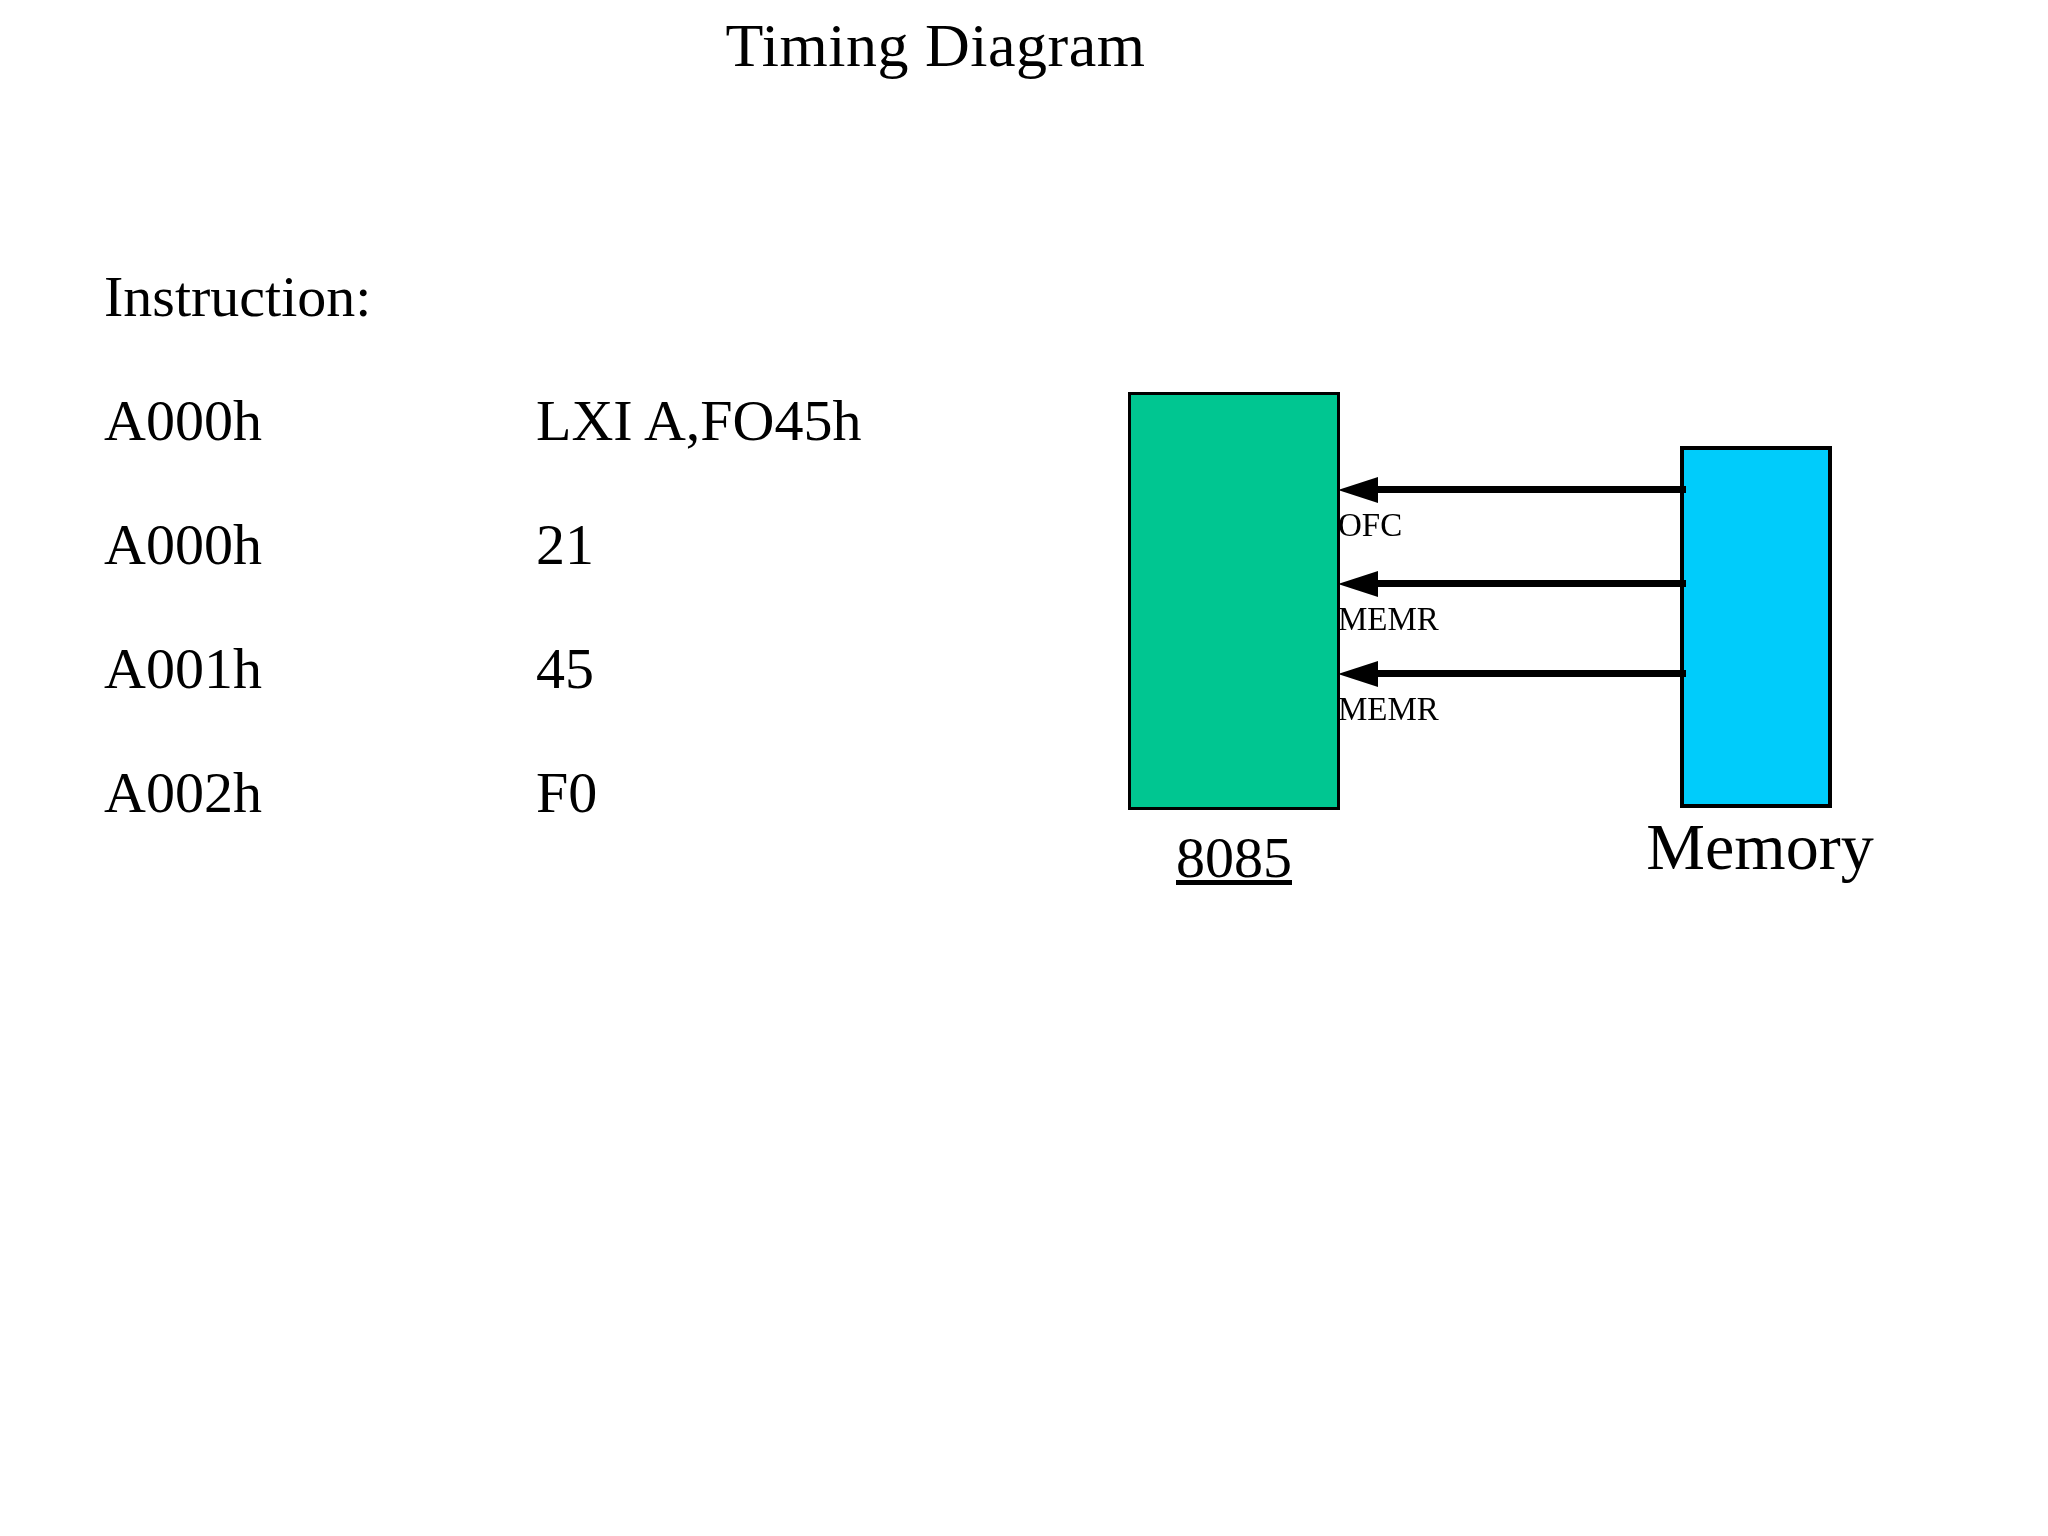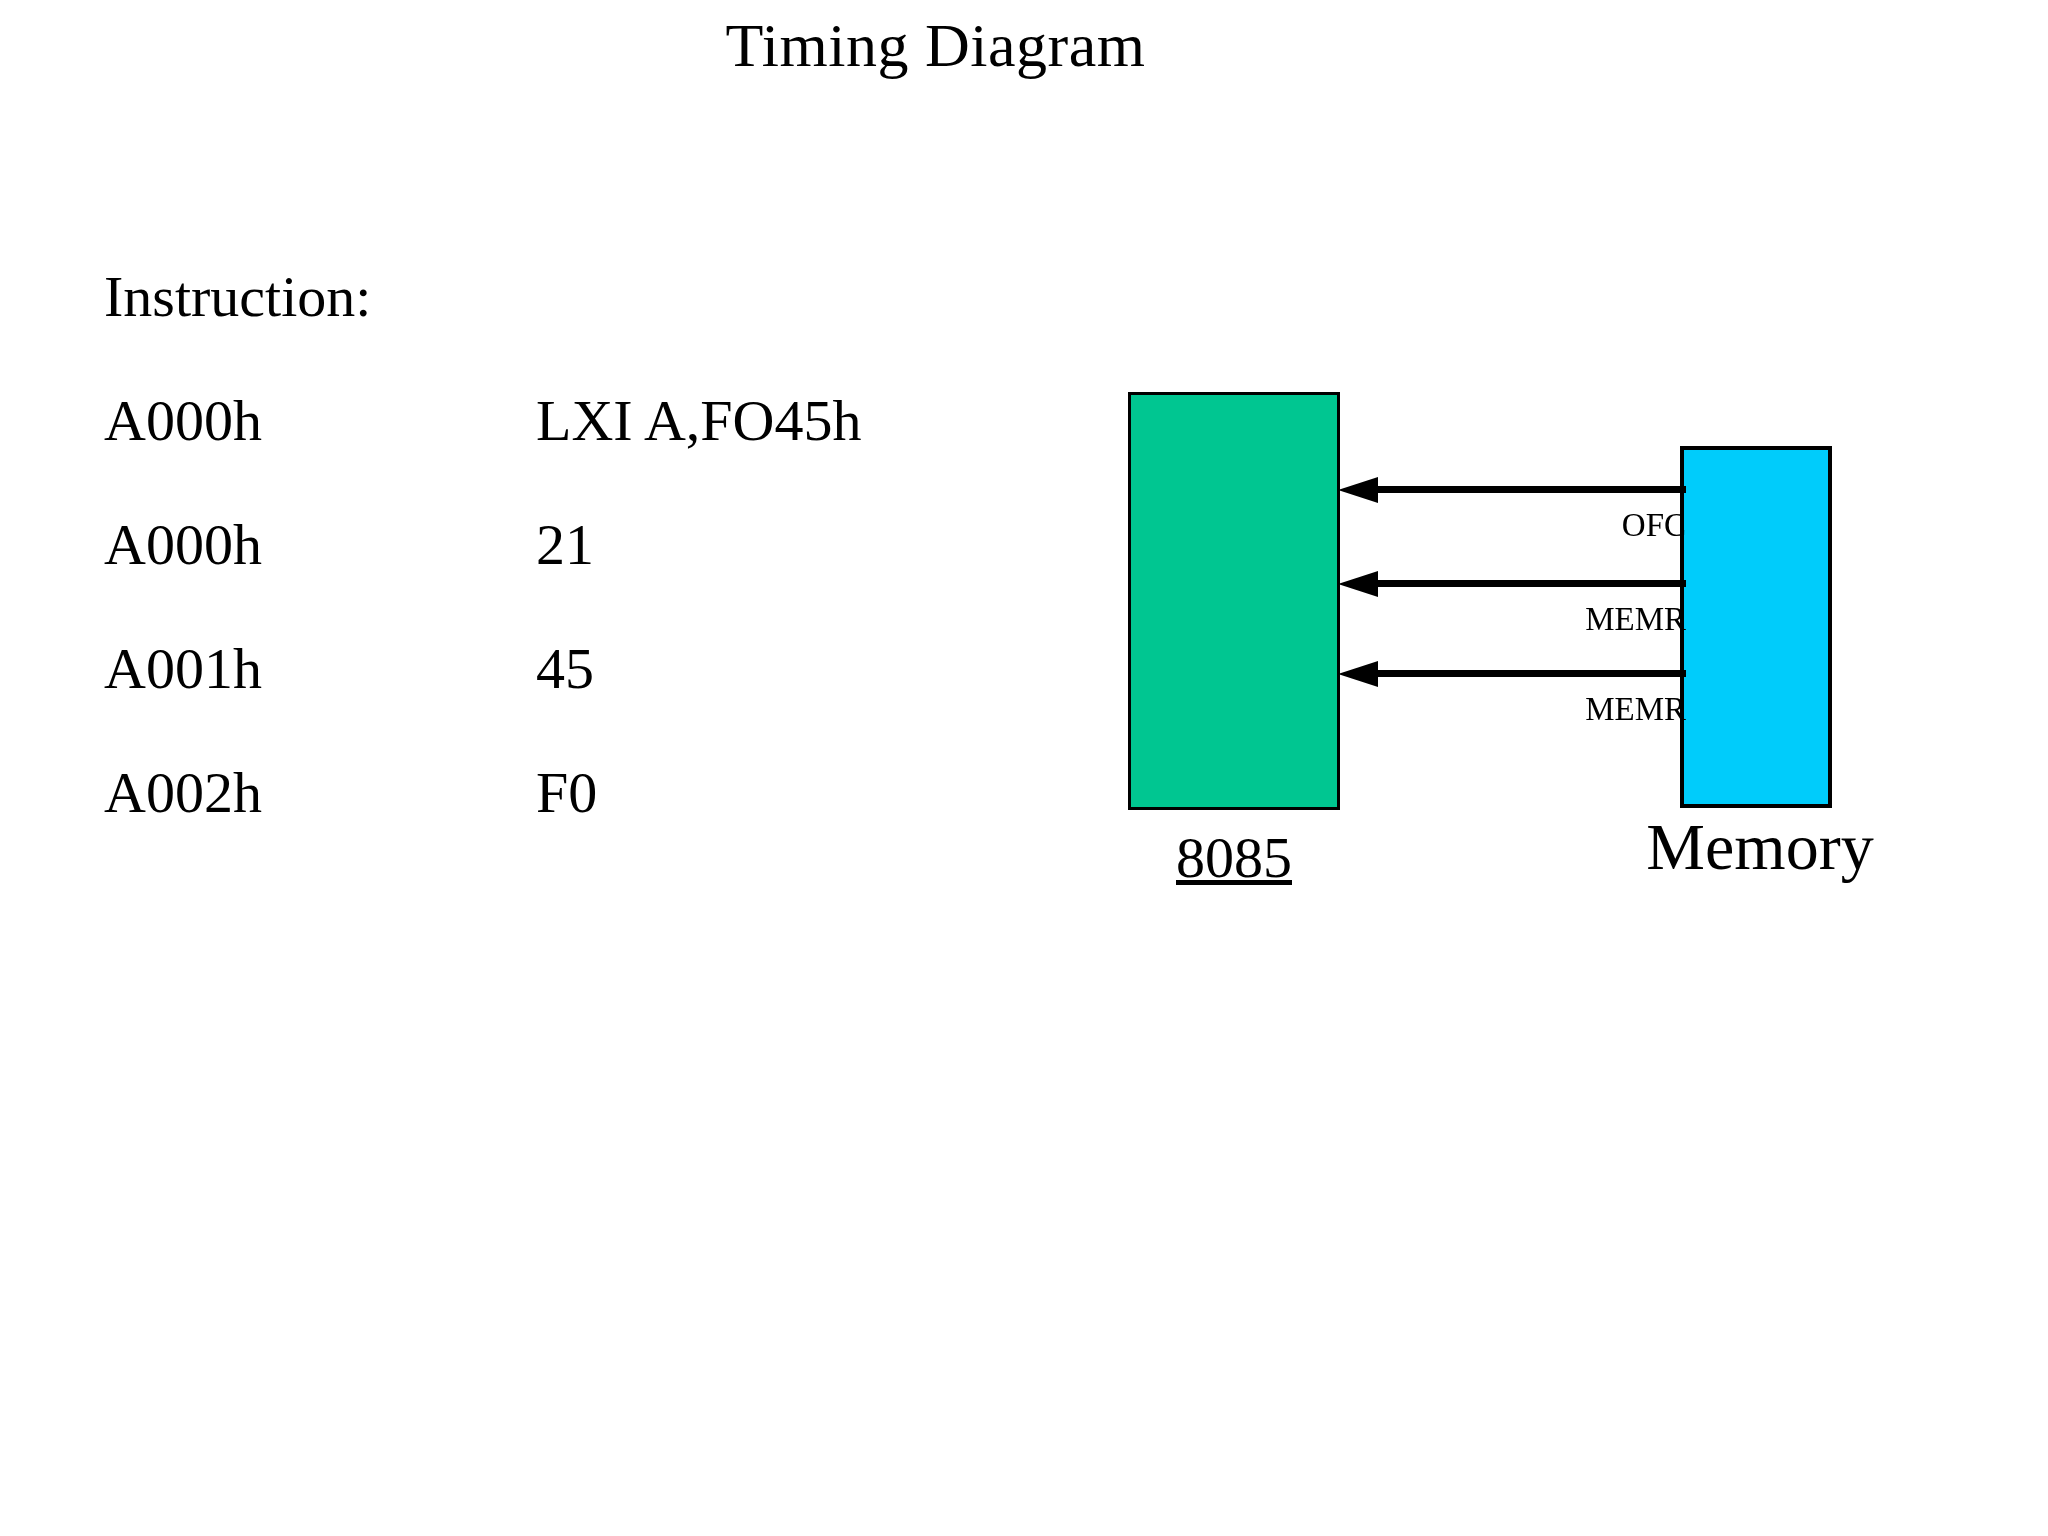--- a/index.html
+++ b/index.html
@@ -140,21 +140,21 @@
     border-right: 40px solid #000000;
   }
   .arrow-1 { top: 102px; }
   .arrow-2 { top: 196px; }
   .arrow-3 { top: 286px; }
 
   .arrow-label {
     position: absolute;
     left: 218px;
     width: 348px;
-    text-align: right;
+    text-align: left;
     font-size: 33px;
     line-height: 1.05;
     white-space: nowrap;
   }
   .arrow-label-1 { top: 128px; }
   .arrow-label-2 { top: 222px; }
   .arrow-label-3 { top: 312px; }
 </style>
 </head>
 <body style="background: rgb(255, 255, 255);">

